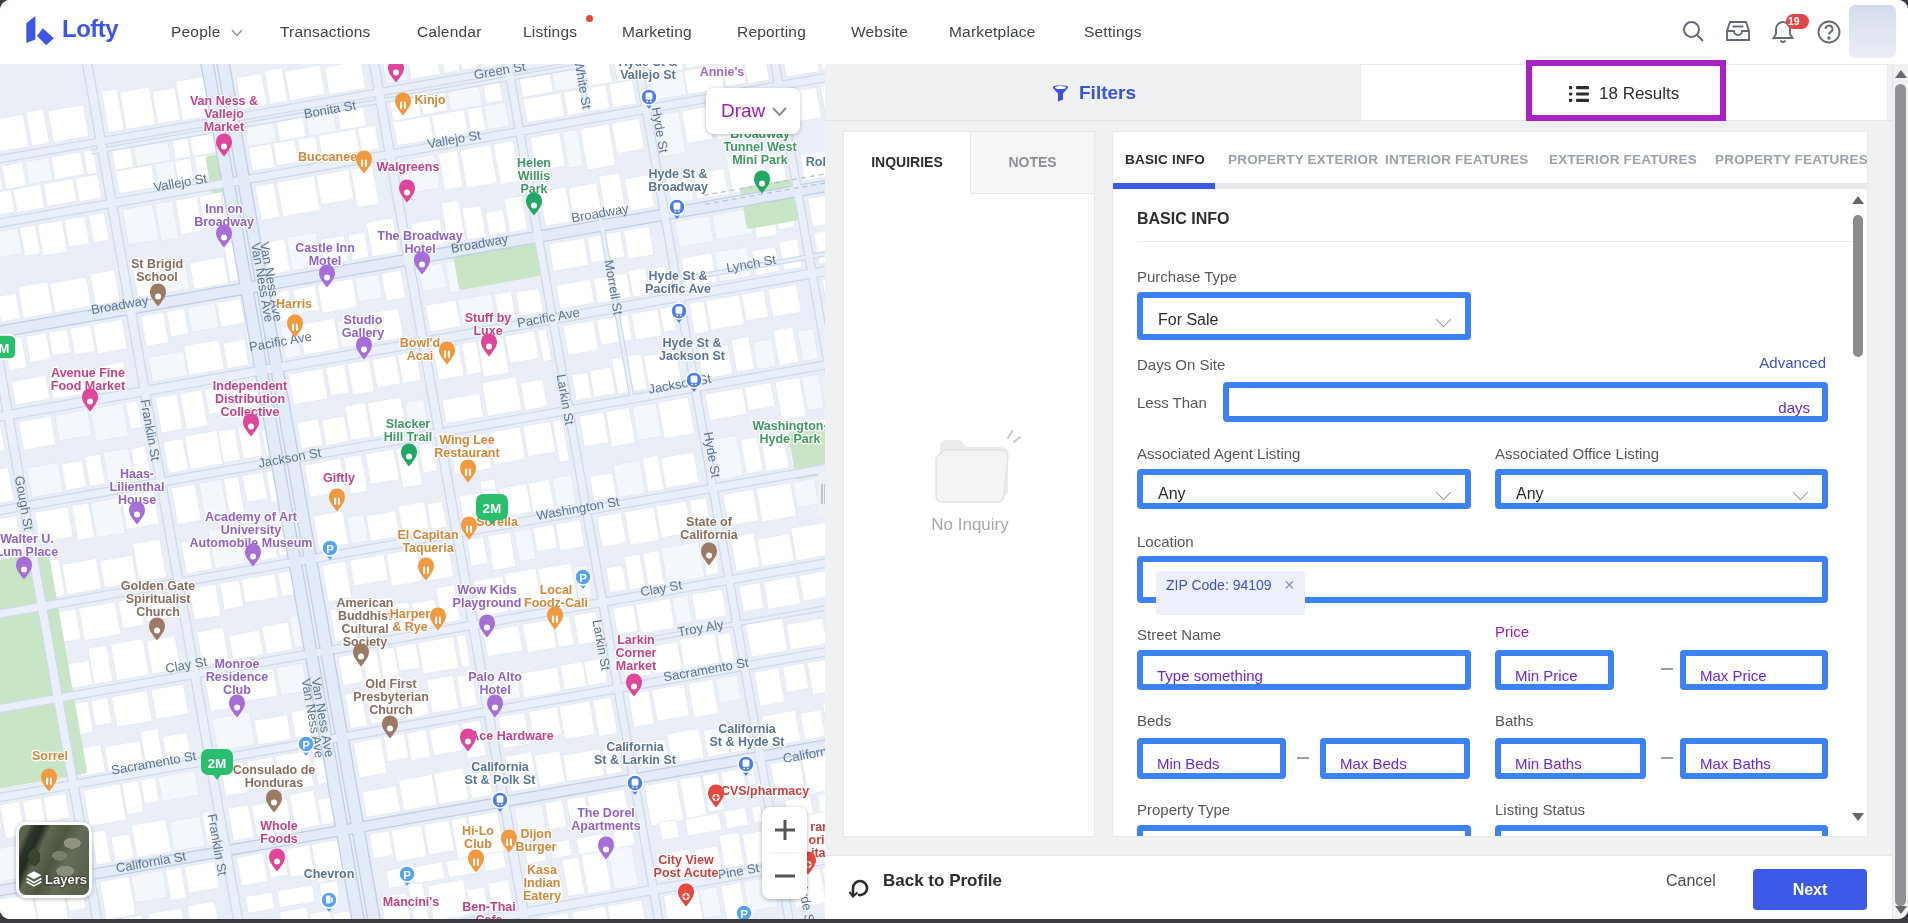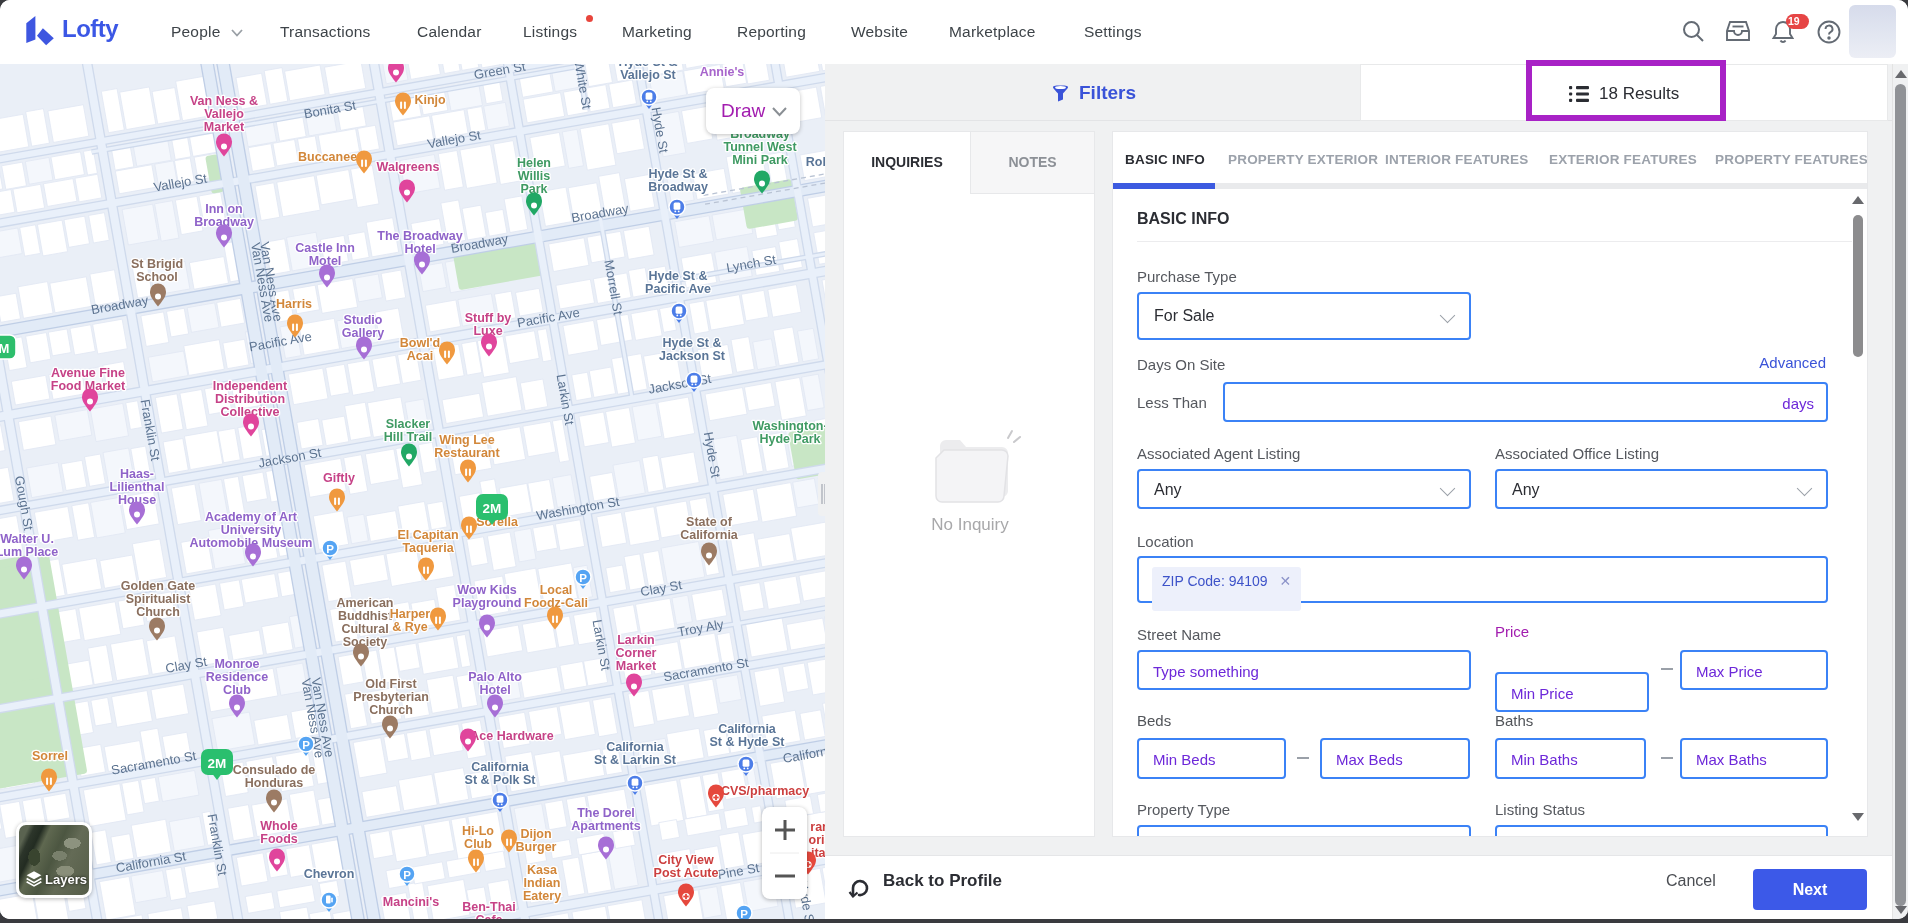--- a/index.html
+++ b/index.html
@@ -33,21 +33,21 @@
 
 #inqcard{left:18px;top:67px;width:252px;height:706px}
 #notestab{position:absolute;left:126px;top:0;width:124px;height:62px;background:#f6f6f7;border-left:1px solid #e7e8ea;border-bottom:1px solid #e7e8ea;color:#8c9096;font-size:14px;font-weight:bold;text-align:center;line-height:60px}
 #inqtab{position:absolute;left:0;top:0;width:126px;height:62px;color:#2b2d33;font-size:14px;font-weight:bold;text-align:center;line-height:60px}
 
 #formcard{left:287px;top:67px;width:756px;height:706px;overflow:hidden}
 .ftab{position:absolute;top:0;height:56px;line-height:56px;font-size:13.5px;font-weight:bold;color:#9ca2ab;letter-spacing:.2px;white-space:nowrap}
 #tabline{position:absolute;left:0;top:51px;width:756px;height:6px;background:#e9eaec}
 #tabline i{position:absolute;left:0;top:0;width:102px;height:6px;background:#3c5ae0}
 .flabel{position:absolute;font-size:15px;color:#55585e}
-.fin{position:absolute;border:2px solid #3b82f6;border-radius:4px;background:#fff}
+.fin{position:absolute;border:6px solid #3b82f6;border-radius:4px;background:#fff}
 .ph{color:#6d28d9;font-size:15px}
 .sel-arrow{position:absolute;width:11px;height:11px;border-right:1.8px solid #9aa0a8;border-bottom:1.8px solid #9aa0a8;transform:rotate(45deg)}
 
 #footer{position:absolute;left:0;top:791px;width:1067px;height:64px;background:#fff;border-top:1px solid #e5e6e8}
 #nextbtn{position:absolute;left:928px;top:13px;width:114px;height:41px;background:#3c59e8;border-radius:4px;color:#fff;font-size:16px;font-weight:bold;text-align:center;line-height:41px}
 
 #pagesb{position:absolute;left:1892px;top:64px;width:16px;height:855px;background:#f0f1f2;border-left:1px solid #e3e3e3}
 #pagesb .thumb{position:absolute;left:2px;top:20px;width:11px;height:822px;background:#909296;border-radius:6px}
 #innersb{position:absolute;left:1028px;top:0;width:10px;height:855px}
 #innersb .thumb{position:absolute;left:0;top:151px;width:10px;height:142px;background:#8c8c8e;border-radius:5px}
@@ -1712,21 +1712,21 @@
       </div>
       <div class="flabel" style="left:24px;top:401px">Location</div>
       <div class="fin" style="left:24px;top:424px;width:691px;height:47px">
         <div style="position:absolute;left:13px;top:9px;height:44px;background:#edf0fb;border-radius:3px;padding:0 10px;line-height:28px;font-size:14px;color:#3e53c9">ZIP Code: 94109 <span style="color:#8c93c9;margin-left:8px">✕</span></div>
       </div>
       <div class="flabel" style="left:24px;top:494px">Street Name</div>
       <div class="flabel" style="left:382px;top:491px;color:#a21caf">Price</div>
       <div class="fin" style="left:24px;top:518px;width:334px;height:40px">
           <span class="ph" style="position:absolute;left:14px;top:11px">Type something</span>
         </div>
-      <div class="fin" style="left:382px;top:540px;width:154px;height:40px">
+      <div class="fin" style="left:382px;top:518px;width:119px;height:40px">
           <span class="ph" style="position:absolute;left:14px;top:11px">Min Price</span>
         </div>
       <div style="position:absolute;left:548px;top:536px;width:12px;height:2px;background:#9aa0a8"></div>
       <div class="fin" style="left:567px;top:518px;width:148px;height:40px">
           <span class="ph" style="position:absolute;left:14px;top:11px">Max Price</span>
         </div>
       <div class="flabel" style="left:24px;top:580px;color:#515459">Beds</div>
       <div class="flabel" style="left:382px;top:580px;color:#515459">Baths</div>
       <div class="fin" style="left:24px;top:606px;width:149px;height:41px">
           <span class="ph" style="position:absolute;left:14px;top:11px">Min Beds</span>

